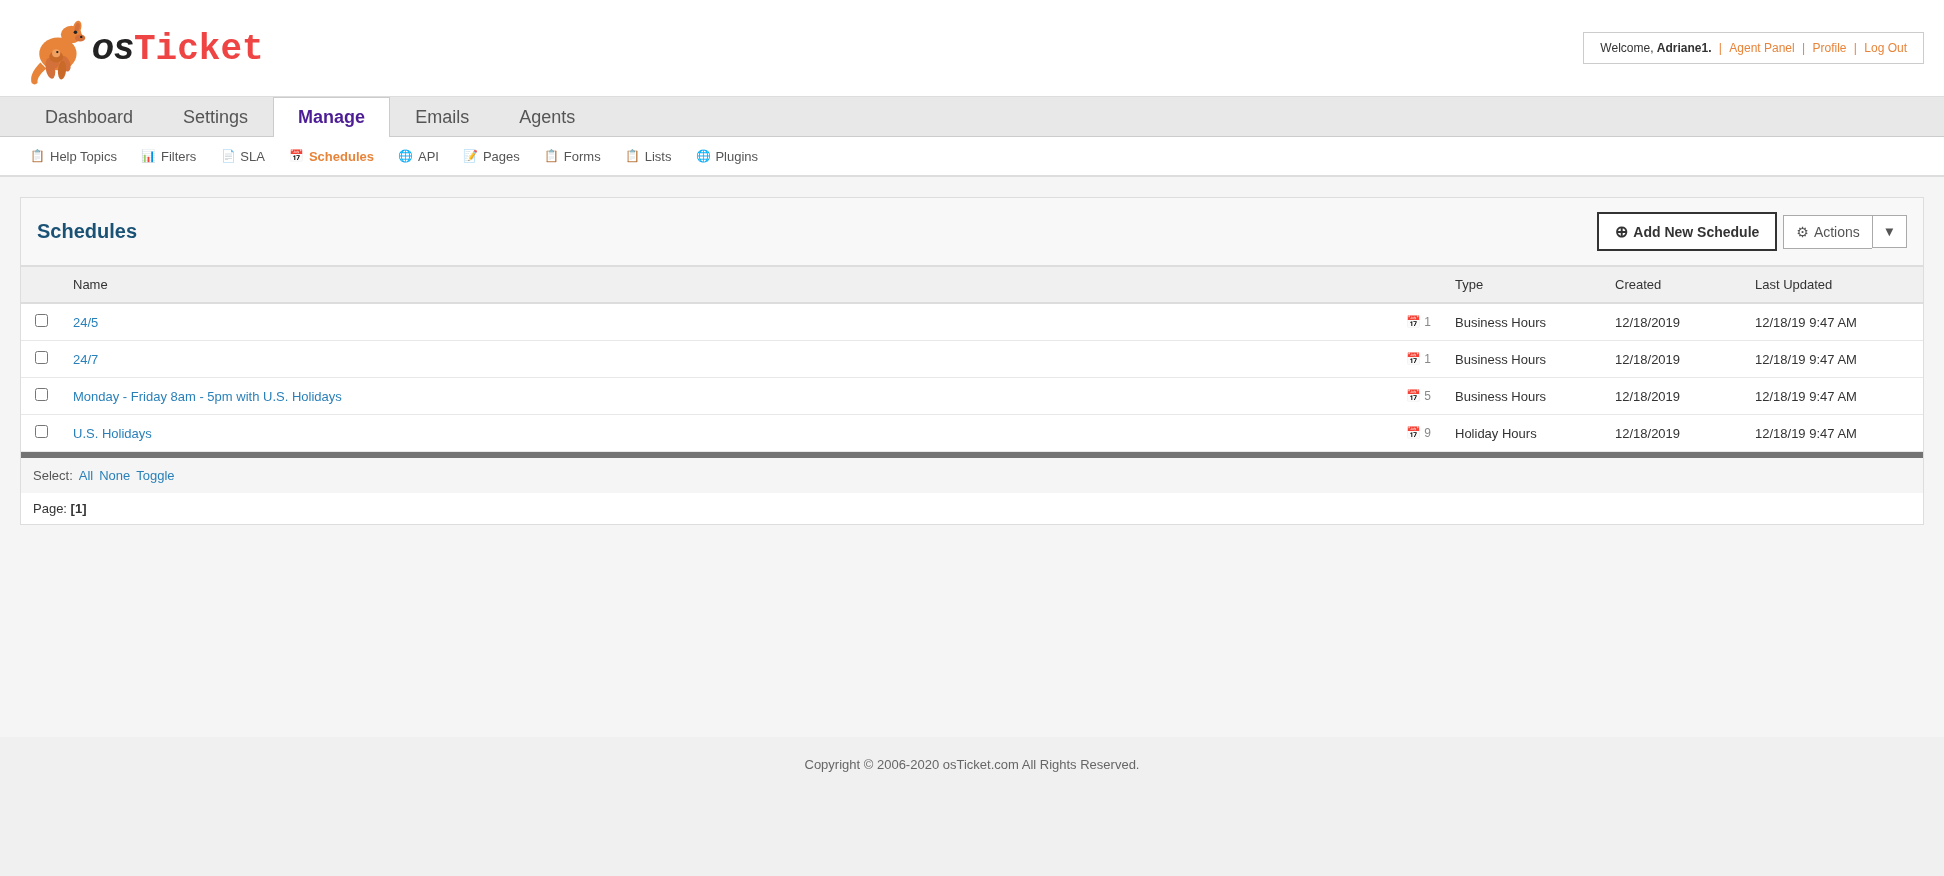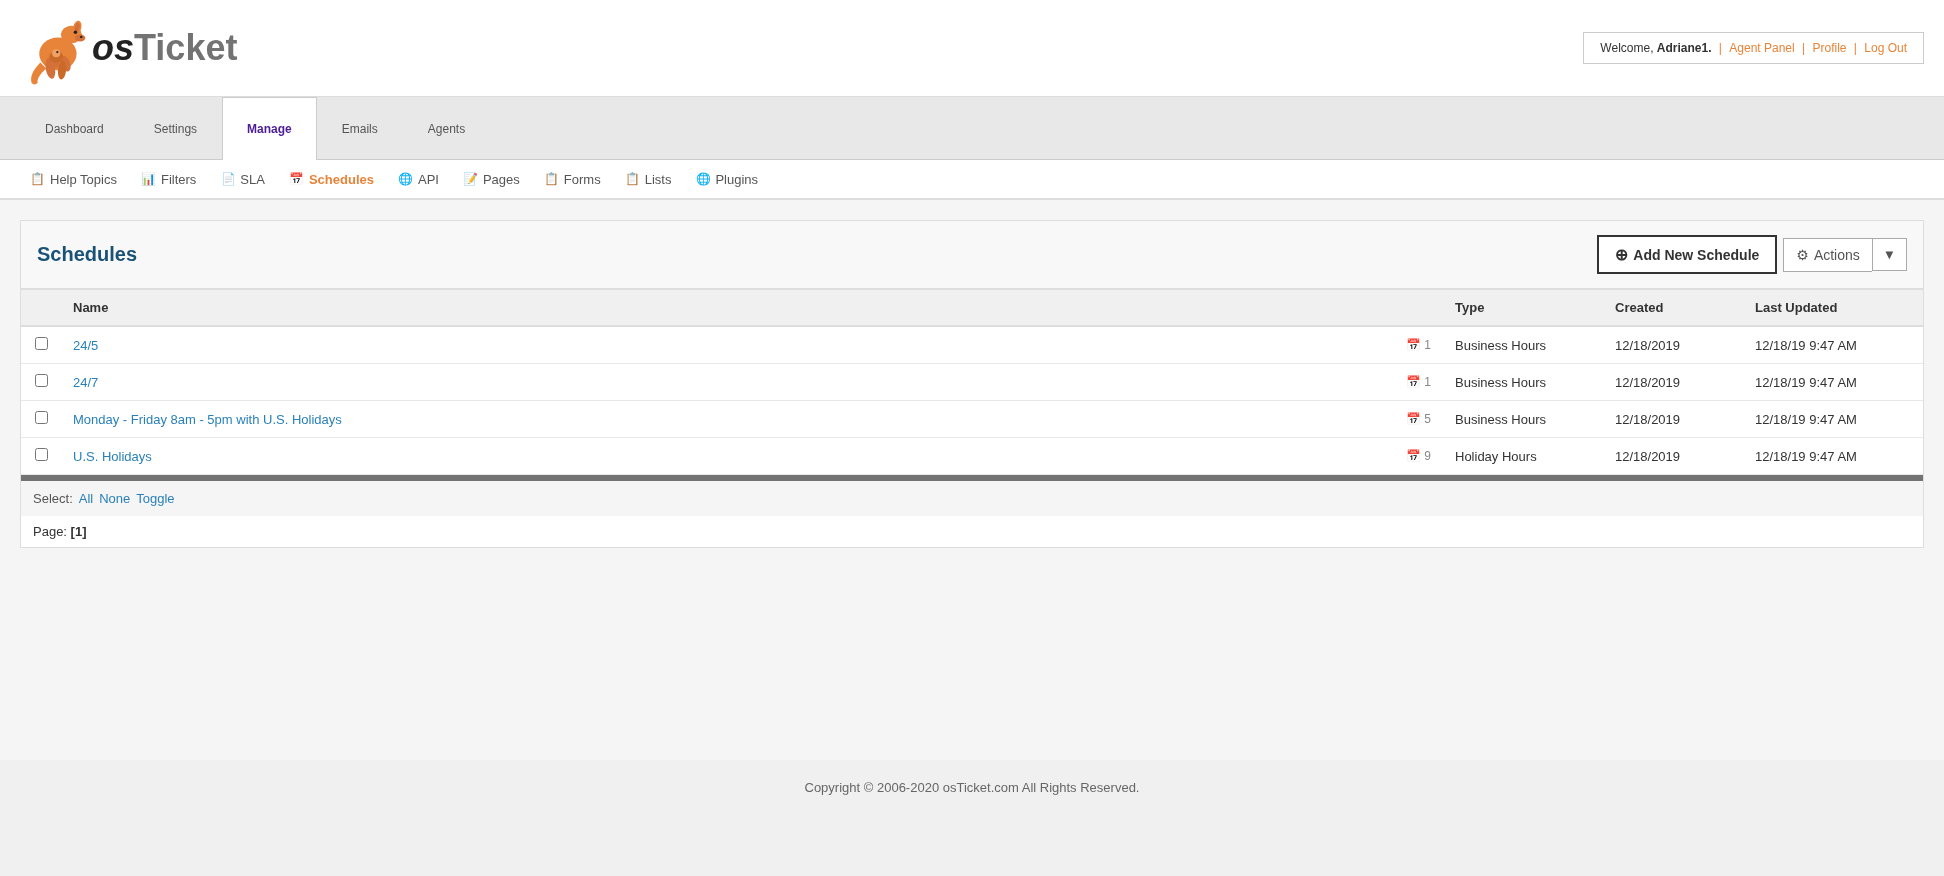--- a/index.html
+++ b/index.html
@@ -20,23 +20,23 @@
     .welcome-area .sep { color: #e8843a; margin: 0 4px; }
 
     
     .main-nav {
       background: #e8e8e8;
       border-bottom: 1px solid #ccc;
       display: flex;
       padding: 0 20px;
     }
     .main-nav .nav-item {
-      padding: 24px 24px;
+      padding: 9px 24px;
       cursor: pointer;
-      font-size: 12px;
+      font-size: 18px;
       color: #555;
       border: 1px solid transparent;
       border-bottom: none;
       margin-bottom: -1px;
       background: transparent;
     }
     .main-nav .nav-item.active {
       background: #fff;
       border-color: #ccc;
       color: #4c1d95;
@@ -141,21 +141,21 @@
 
     
     .schedules-table {
       width: 100%;
       border-collapse: collapse;
     }
     .schedules-table th {
       background: #f0f0f0;
       padding: 10px 12px;
       text-align: left;
-      font-weight: bold;
+      font-weight: normal;
       font-size: 13px;
       border-bottom: 2px solid #ddd;
       border-top: 1px solid #ddd;
     }
     .schedules-table td {
       padding: 10px 12px;
       border-bottom: 1px solid #e8e8e8;
       font-size: 13px;
     }
 
@@ -232,21 +232,21 @@
 
       <ellipse cx="52" cy="100" rx="8" ry="18" fill="#d4703a" transform="rotate(-10 52 100)"></ellipse>
       <ellipse cx="72" cy="103" rx="7" ry="16" fill="#c96a28" transform="rotate(5 72 103)"></ellipse>
 
       <ellipse cx="62" cy="80" rx="12" ry="10" fill="#c96a28"></ellipse>
 
       <circle cx="62" cy="74" r="7" fill="#f0a060"></circle>
       <circle cx="64" cy="72" r="2" fill="#222"></circle>
     </svg>
     <div>
-      <span style="font-size:36px; font-weight:900; color:#222; font-style:italic;">os</span><span style="font-size:36px; font-weight:900; color:#737373;">Ticket</span>
+      <span style="font-size:36px; font-weight:900; color:#222; font-style:italic;">os</span><span style="font-size:36px; font-weight:900; color:#ef4444;font-family:Liberation Mono, monospace;">Ticket</span>
     </div>
   </div>
   <div class="welcome-area">
     <span>Welcome, </span><strong>Adriane1.</strong>
     <span class="sep"> | </span>
     <a href="#">Agent Panel</a>
     <span class="sep"> | </span>
     <a href="#">Profile</a>
     <span class="sep"> | </span>
     <a href="#">Log Out</a>

